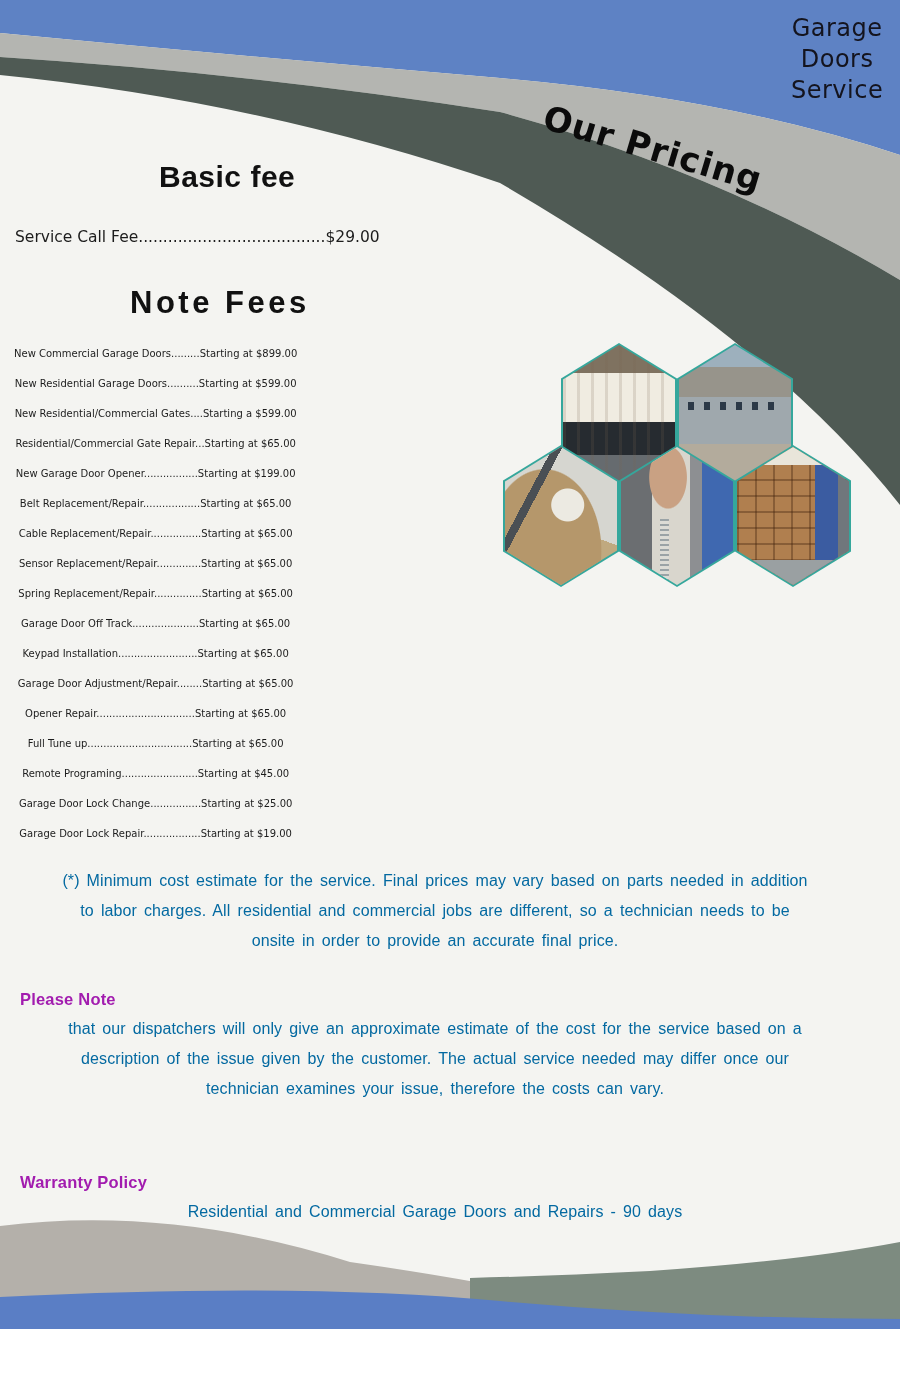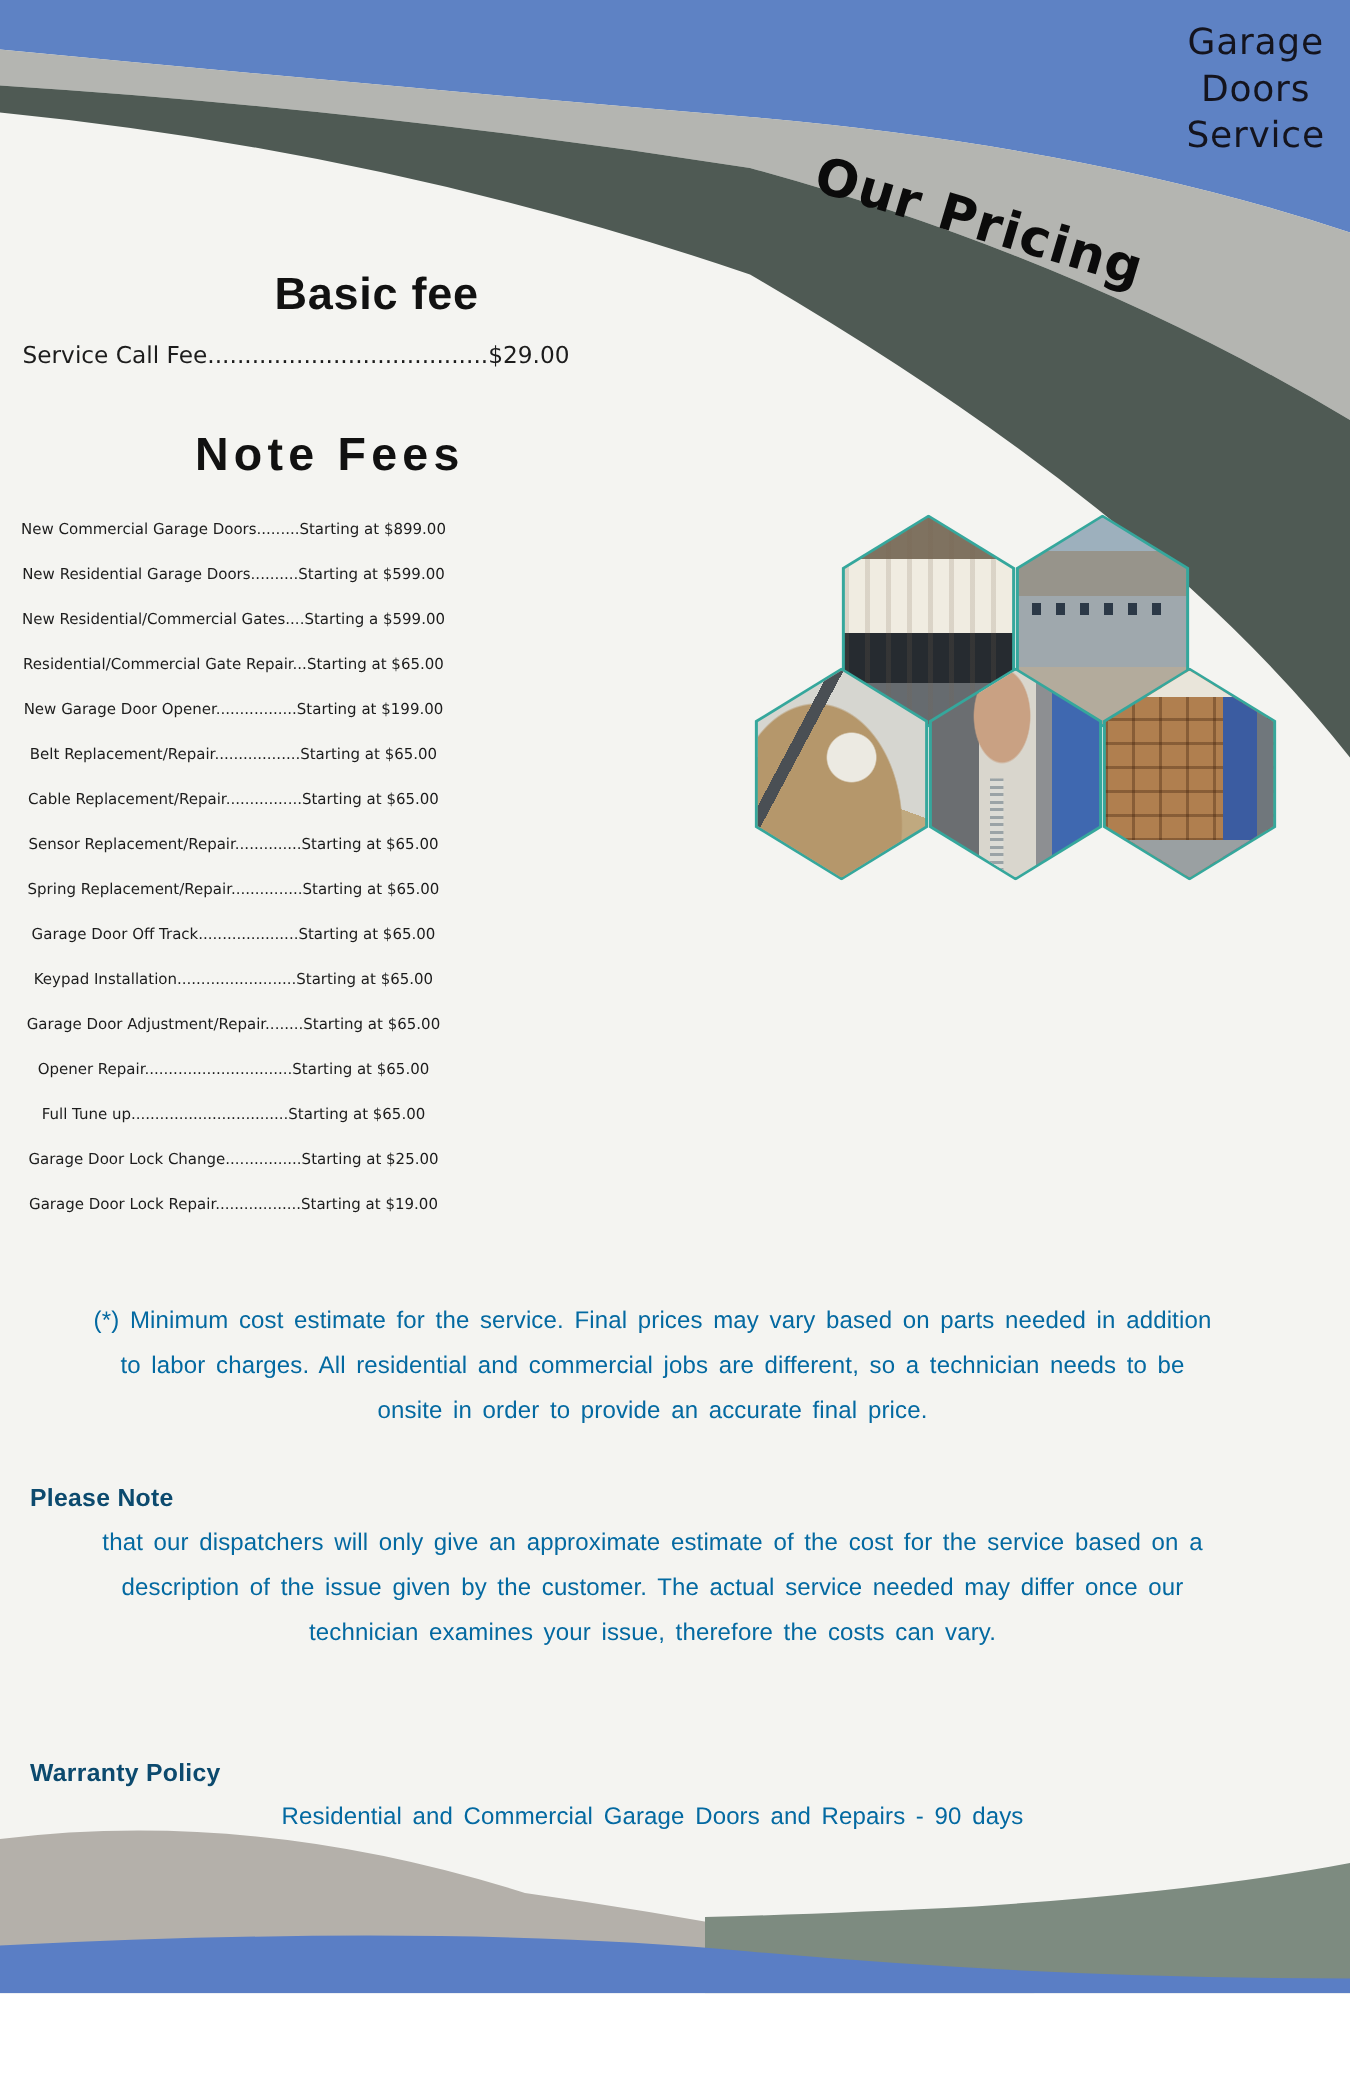--- a/index.html
+++ b/index.html
@@ -24,24 +24,23 @@
     position:absolute;left:791px;top:13px;
     font-size:24px;line-height:31px;color:#14141e;letter-spacing:.5px;
   }
   .our-pricing{
     position:absolute;left:550px;top:97px;
     transform:rotate(16.5deg);transform-origin:left top;
     font-size:34px;font-weight:700;color:#0b0b0b;letter-spacing:1px;
     white-space:nowrap;
   }
   .h-basic{
-    position:absolute;left:159px;top:180px;
+    position:absolute;left:159px;top:160px;
     font-size:30px;font-weight:700;letter-spacing:.5px;color:#111;
     font-family:"Liberation Sans",sans-serif;
-    margin-left:24px;
   }
   .h-other{
     position:absolute;left:130px;top:285px;
     font-size:31px;font-weight:700;letter-spacing:3.5px;color:#111;
     font-family:"Liberation Sans",sans-serif;
   }
   .service-line{
     position:absolute;left:15px;top:222px;
     font-size:15.5px;line-height:30px;white-space:nowrap;
   }
@@ -105,21 +104,21 @@
       linear-gradient(#b07f4f,#b07f4f);
   }
 
   .para{
     position:absolute;font-size:16px;line-height:30px;color:#0369a1;
     font-family:"Liberation Sans",sans-serif;word-spacing:2.5px;letter-spacing:.1px;
   }
   .disclaimer{left:20px;top:866px;width:830px;}
   .note-body{left:20px;top:1014px;width:830px;}
   .subhead{
-    position:absolute;left:20px;font-size:16.5px;font-weight:700;color:#0c4a6e;
+    position:absolute;left:20px;font-size:16.5px;font-weight:700;color:#a21caf;
     font-family:"Liberation Sans",sans-serif;line-height:20px;letter-spacing:.2px;
   }
   .h-note{top:989px;}
   .h-warranty{top:1172px;}
   .warranty-line{left:20px;top:1202px;line-height:20px;width:830px;}
 </style>
 </head>
 <body>
 
 <div class="page">
@@ -166,20 +165,21 @@
       <div class="fee-row">Garage Door Off Track.....................Starting at $65.00</div>
 
       <div class="fee-row">Keypad Installation.........................Starting at $65.00</div>
 
       <div class="fee-row">Garage Door Adjustment/Repair........Starting at $65.00</div>
 
       <div class="fee-row">Opener Repair...............................Starting at $65.00</div>
 
       <div class="fee-row">Full Tune up.................................Starting at $65.00</div>
 
+      <div class="fee-row">Remote Programing........................Starting at $45.00</div>
 
       <div class="fee-row">Garage Door Lock Change................Starting at $25.00</div>
 
       <div class="fee-row">Garage Door Lock Repair..................Starting at $19.00</div>
     </div>
 
   <div class="hexgrid">
     <div class="hex hex-tl">
       <div class="photo ph-door-open"></div>
     </div>

